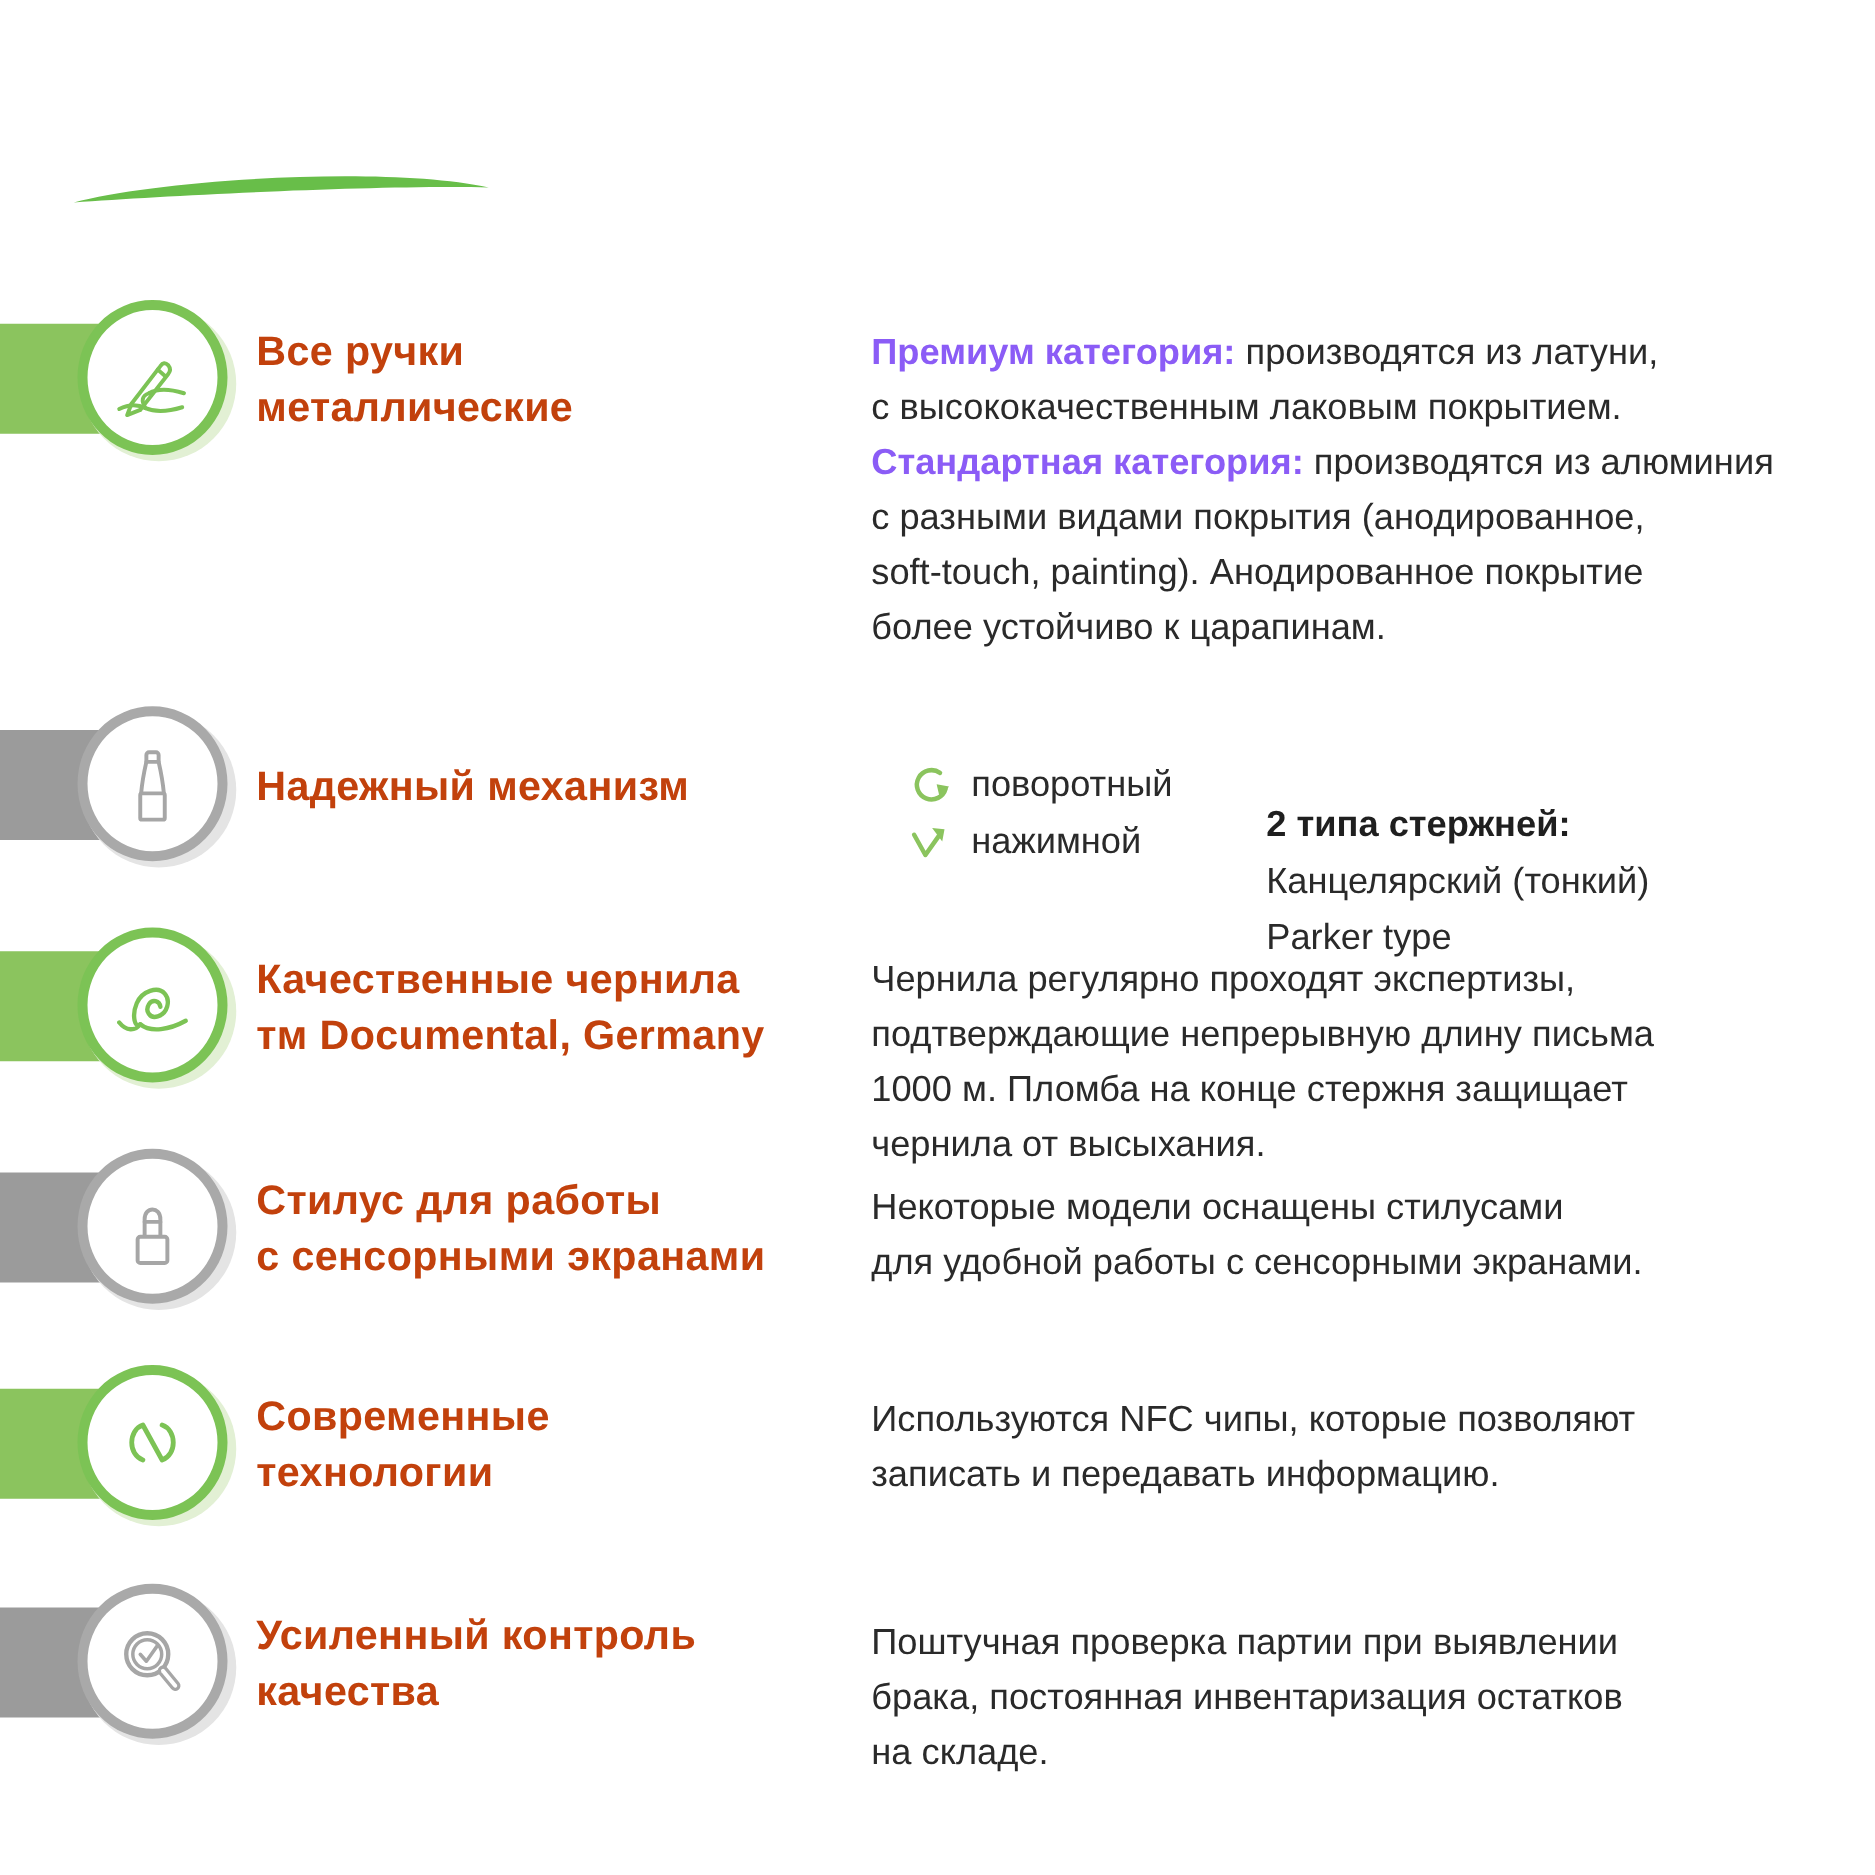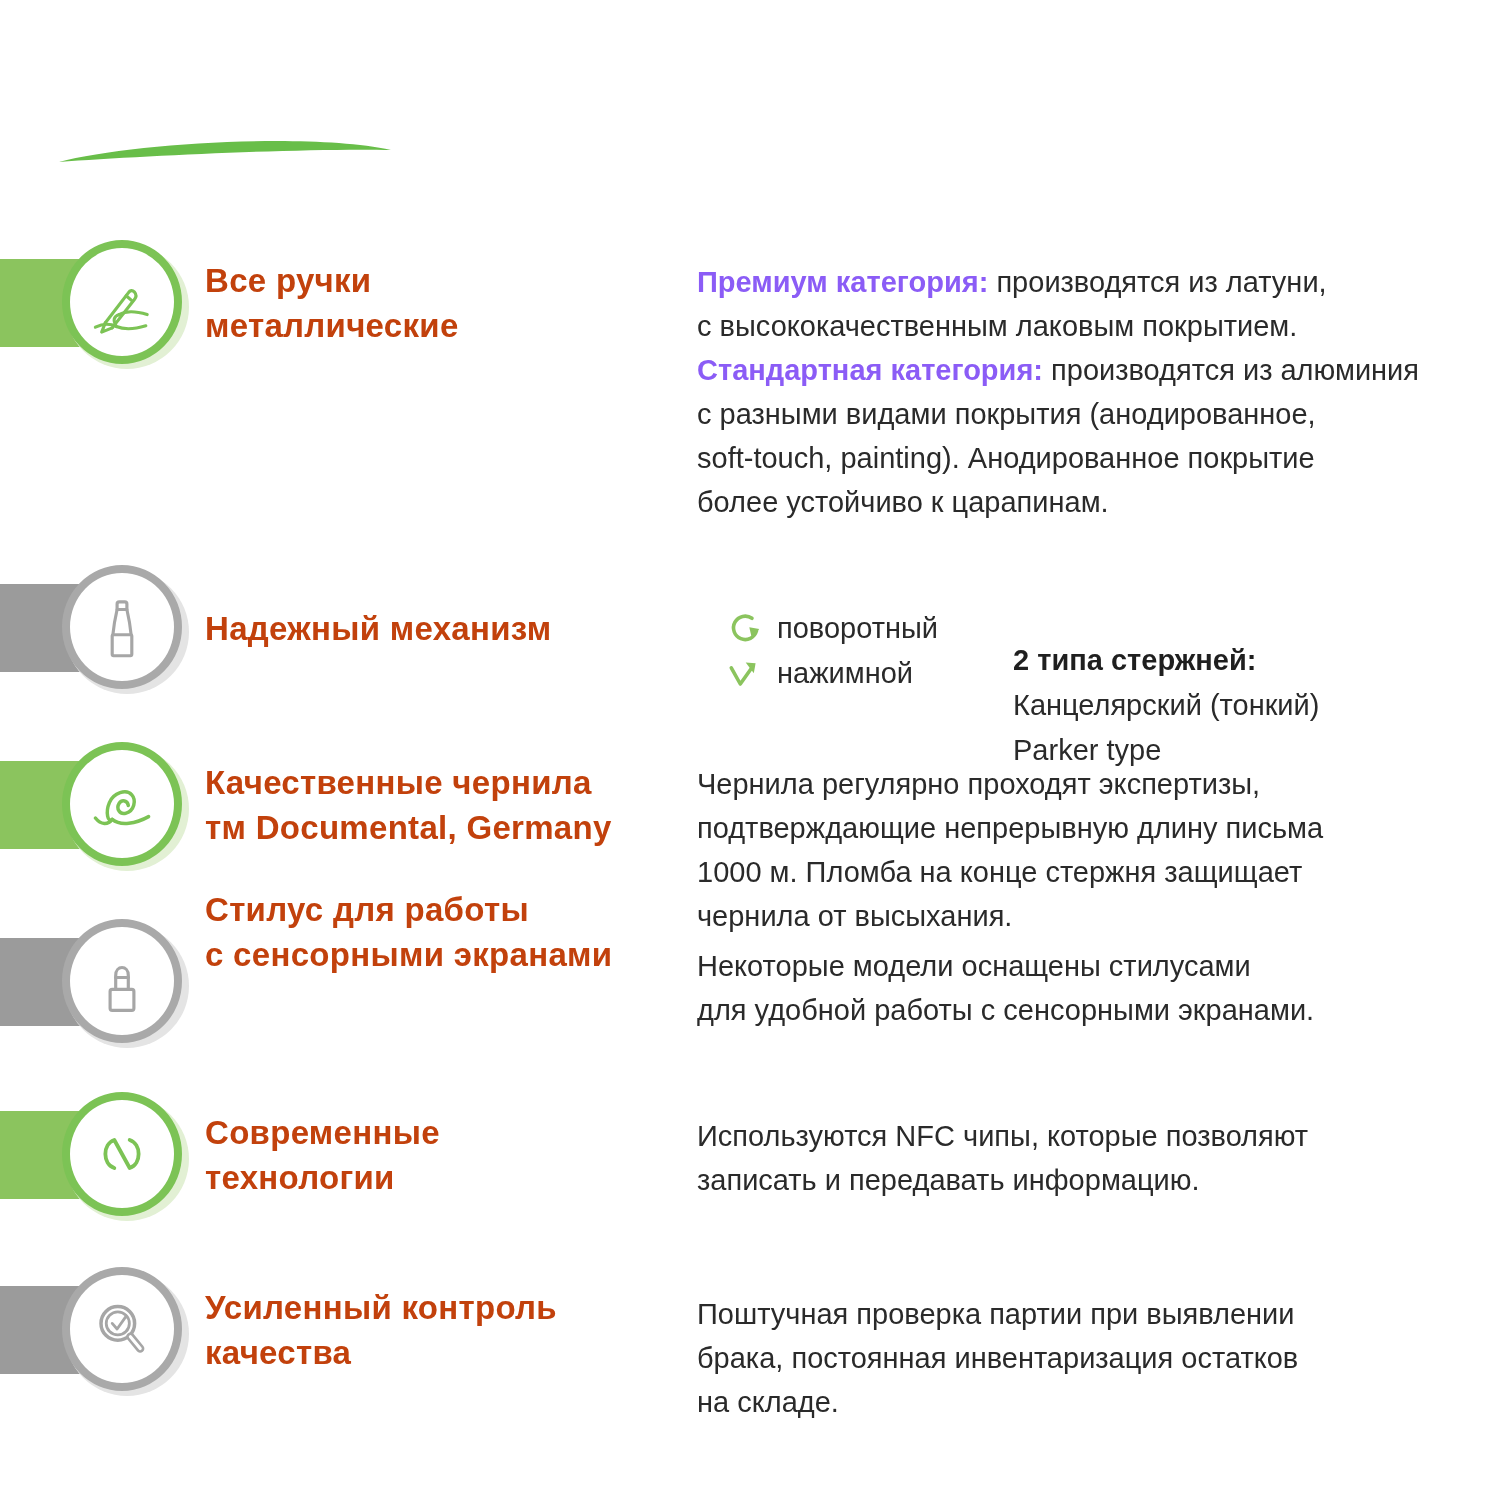--- a/index.html
+++ b/index.html
@@ -133,21 +133,21 @@
     <div class="bar" style="top:938px"></div>
     <div class="icon-wrap" style="top:919px">
       <div class="halo"></div>
       <div class="disc"></div>
       <svg class="glyph" viewBox="0 0 100 100" fill="none" stroke="currentColor" stroke-width="4.5" stroke-linecap="round" stroke-linejoin="round">
         <path d="M41 60 V42 C41 27 59 27 59 42 V60"></path>
         <path d="M41 45 H59"></path>
         <rect x="33" y="62" width="34" height="30" rx="3"></rect>
       </svg>
     </div>
-    <h2 class="heading" style="top:887px">Стилус для работы
+    <h2 class="heading" style="top:937px">Стилус для работы
 с сенсорными экранами</h2>
     <div class="desc" style="top:944px">Некоторые модели оснащены стилусами
 для удобной работы с сенсорными экранами.</div>
   </div>
 
   <div class="row green">
     <div class="bar" style="top:1111px"></div>
     <div class="icon-wrap" style="top:1092px">
       <div class="halo"></div>
       <div class="disc"></div>

